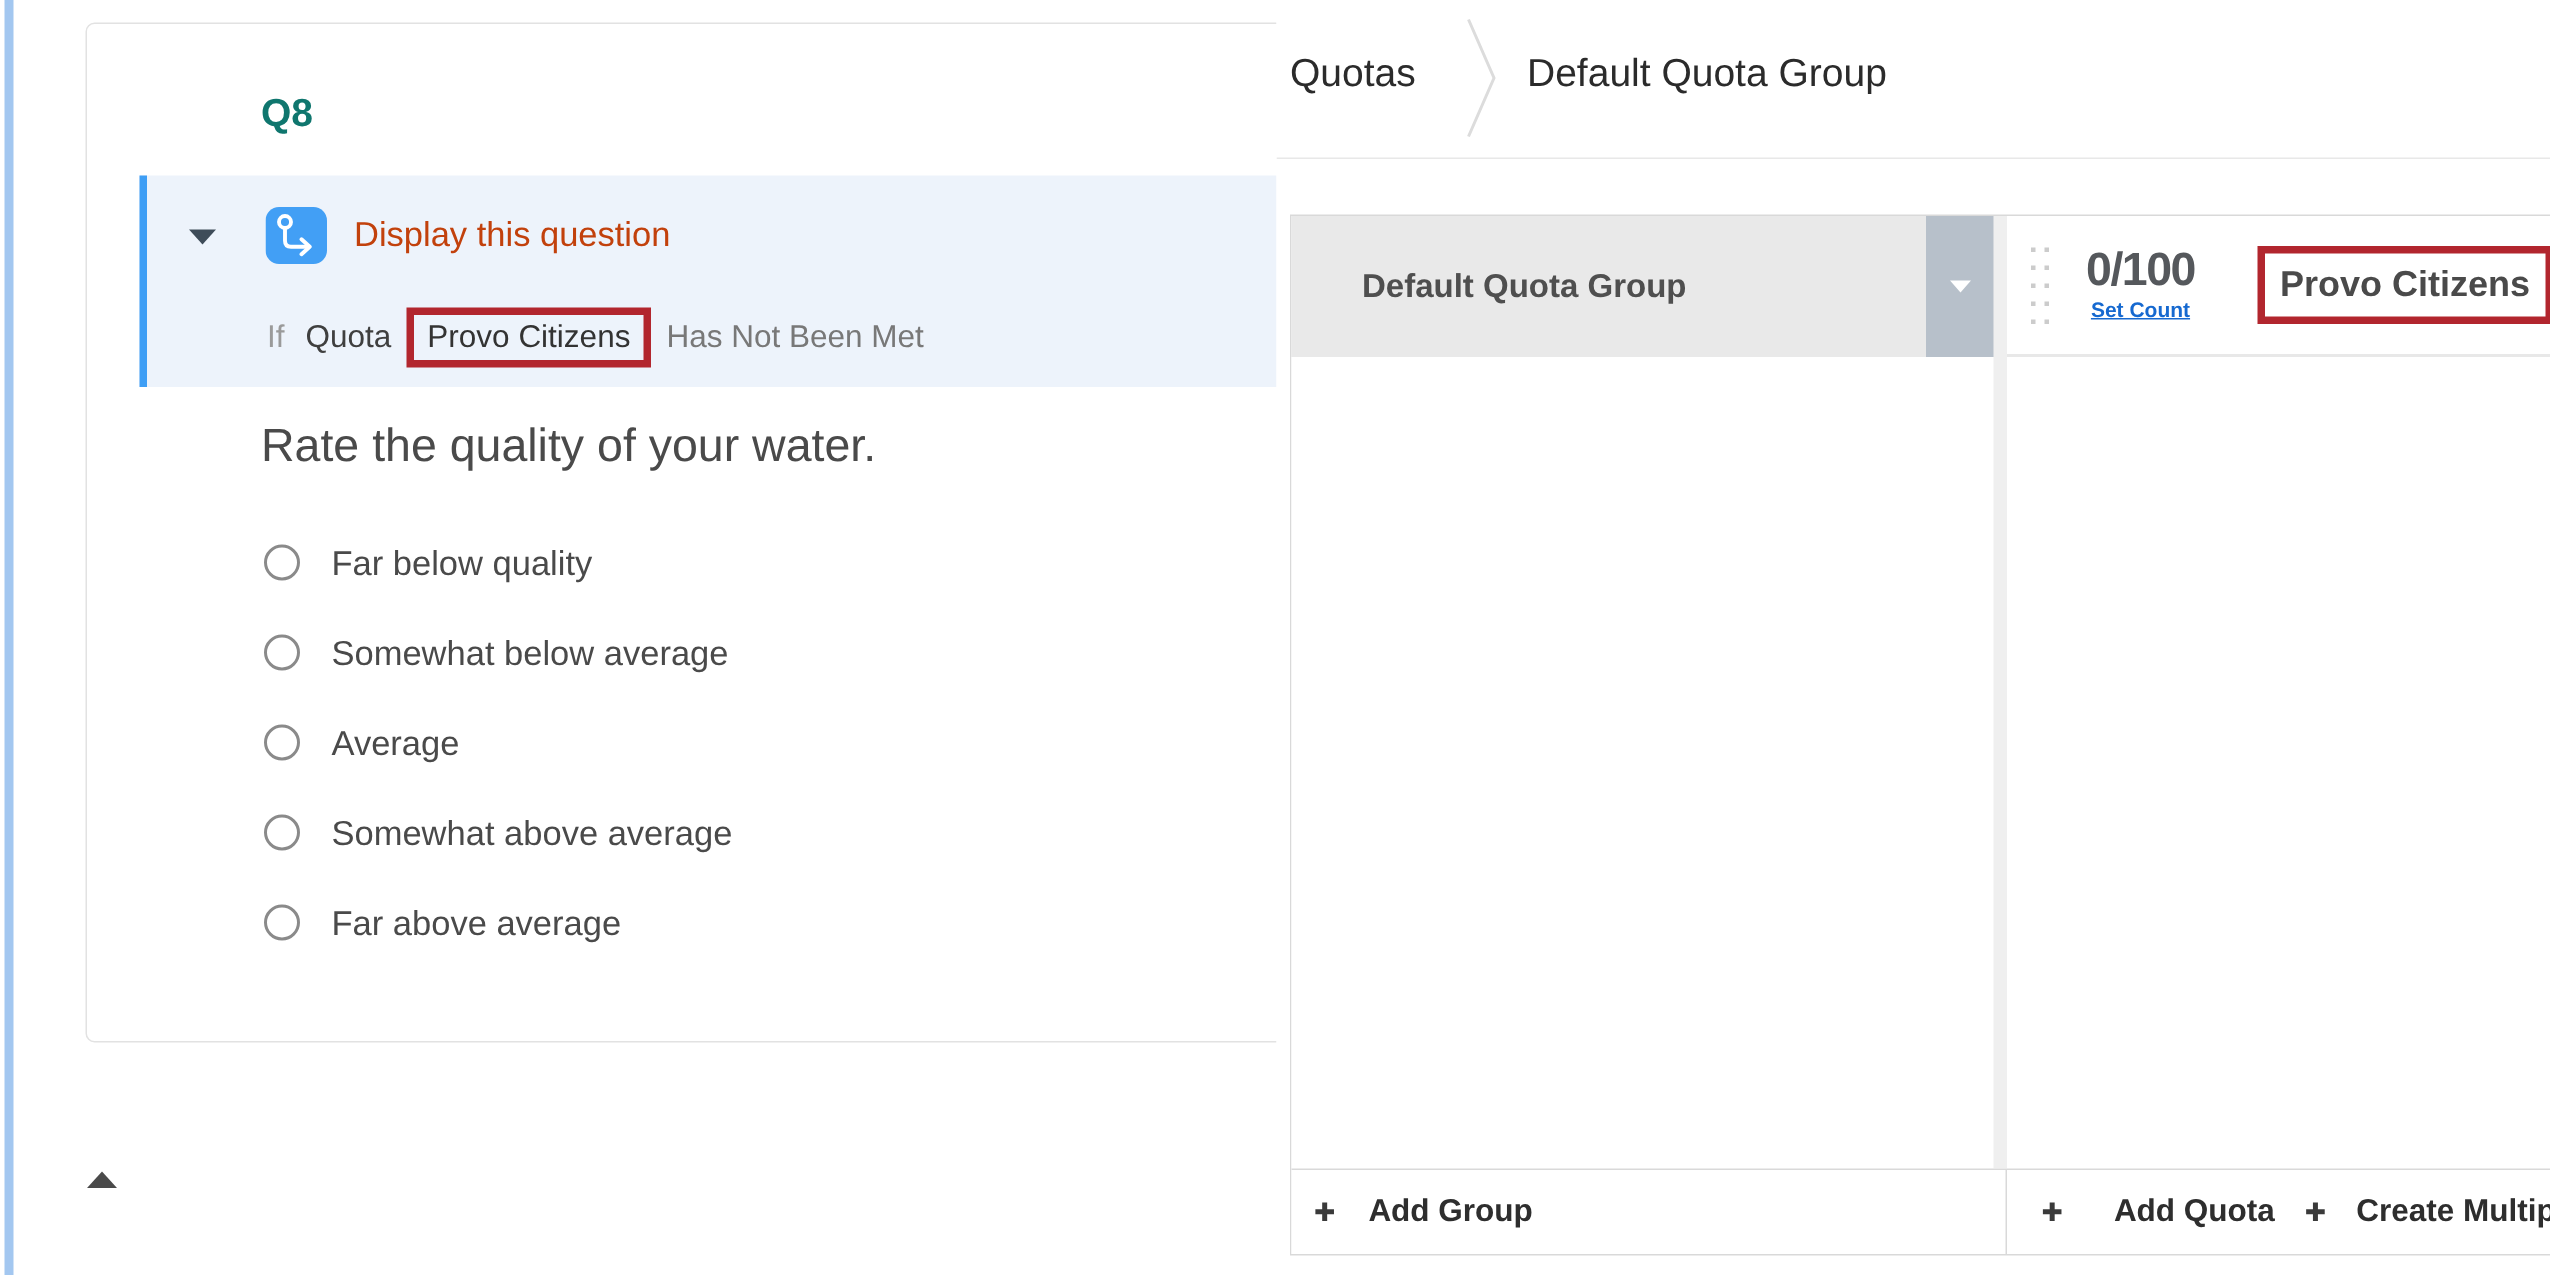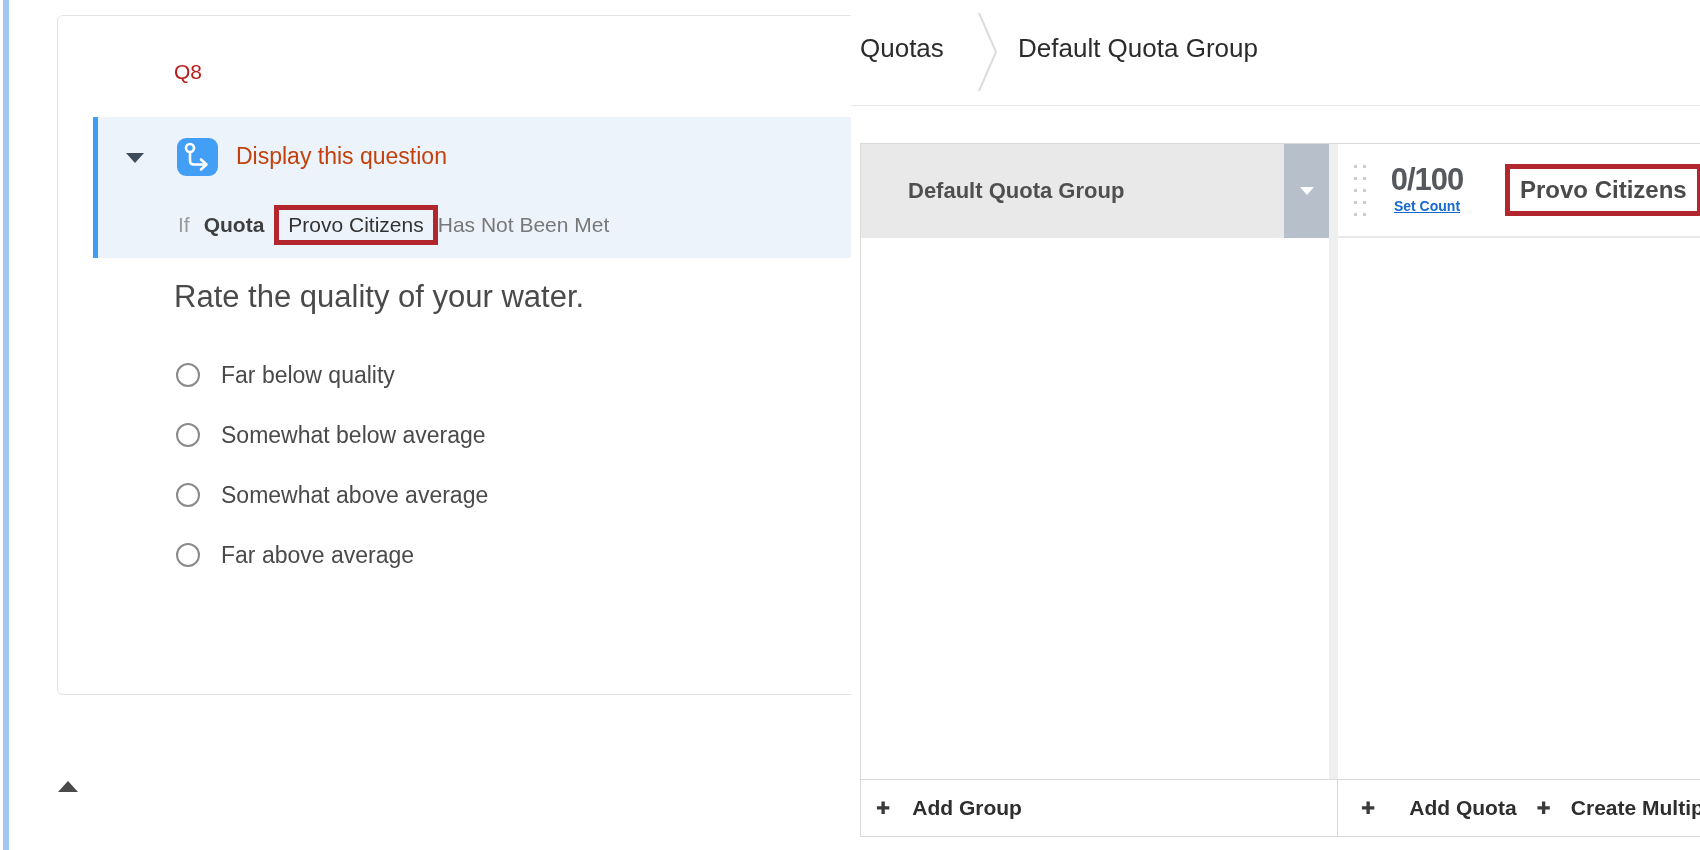--- a/index.html
+++ b/index.html
@@ -5,35 +5,35 @@
   html,body{margin:0;padding:0;background:#fff;}
   #screen{position:relative;width:1700px;height:850px;overflow:hidden;
           font-family:"Liberation Sans",sans-serif;background:#fff;}
 
   
   #left-pane{position:absolute;left:0;top:0;width:851px;height:850px;overflow:hidden;background:#fff;}
   #edge-strip{position:absolute;left:3px;top:0;width:6px;height:850px;background:#a3c7f0;}
 
   #question-card{position:absolute;left:57px;top:15px;width:800px;height:680px;
                  background:#fff;border:1px solid #e2e2e2;border-radius:6px;box-sizing:border-box;}
-  #q-id{position:absolute;left:116px;top:44px;font-size:21px;color:#b91c1c;font-weight:400;}
+  #q-id{position:absolute;left:116px;top:44px;font-size:26px;color:#0f766e;font-weight:700;}
 
   #logic-banner{position:absolute;left:35px;top:101px;width:calc(100% - 35px);height:141px;
                 background:#edf3fb;}
   #logic-accent{position:absolute;left:0;top:0;width:5px;height:100%;background:#3e9ef5;}
   #logic-collapse{position:absolute;left:33px;top:36px;width:0;height:0;cursor:pointer;
                   border-left:9px solid transparent;border-right:9px solid transparent;
                   border-top:10px solid #3e4c59;}
   #logic-icon{position:absolute;left:84px;top:21px;}
   #logic-title{position:absolute;left:143px;top:26px;font-size:23px;color:#c2410c;}
   #logic-cond{position:absolute;left:85px;top:88px;display:flex;align-items:center;font-size:21px;}
   .cond-if{color:#9a9a9a;}
-  .cond-type{color:#3f3f3f;font-weight:700;margin-left:14px;}
+  .cond-type{color:#3f3f3f;font-weight:400;margin-left:14px;}
   .cond-pill{margin-left:10px;border:5px solid #b2262e;padding:3px 9px;color:#333;font-weight:500;}
-  .cond-suffix{color:#787878;}
+  .cond-suffix{color:#787878;margin-left:10px;}
 
   #question-text{position:absolute;left:116px;top:263px;font-size:31px;color:#4a4a4a;}
 
   #options{position:absolute;left:118px;top:347px;}
   .opt-row{display:flex;align-items:center;height:24px;margin-bottom:36px;}
   .opt-radio{width:24px;height:24px;border:2px solid #8a8a8a;border-radius:50%;
              box-sizing:border-box;background:#fff;flex:none;cursor:pointer;}
   .opt-label{margin-left:21px;font-size:23px;color:#4a4a4a;}
 
   #collapse-up{position:absolute;left:58px;top:781px;width:0;height:0;cursor:pointer;
@@ -124,20 +124,24 @@
         <div class="opt-row">
           <span class="opt-radio"></span>
           <span class="opt-label">Far below quality</span>
         </div>
         <div class="opt-row">
           <span class="opt-radio"></span>
           <span class="opt-label">Somewhat below average</span>
         </div>
         <div class="opt-row">
           <span class="opt-radio"></span>
+          <span class="opt-label">Average</span>
+        </div>
+        <div class="opt-row">
+          <span class="opt-radio"></span>
           <span class="opt-label">Somewhat above average</span>
         </div>
         <div class="opt-row">
           <span class="opt-radio"></span>
           <span class="opt-label">Far above average</span>
         </div>
       </div>
     </div>
 
     <div id="collapse-up"></div>

